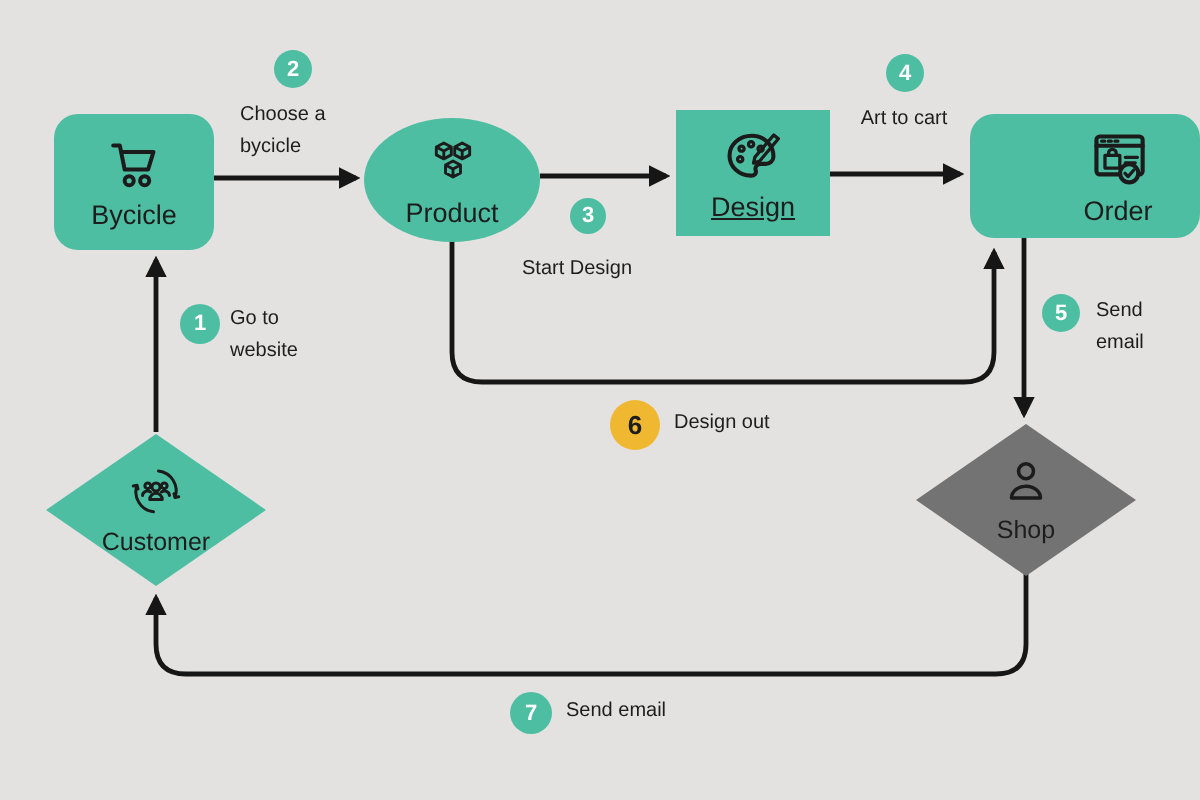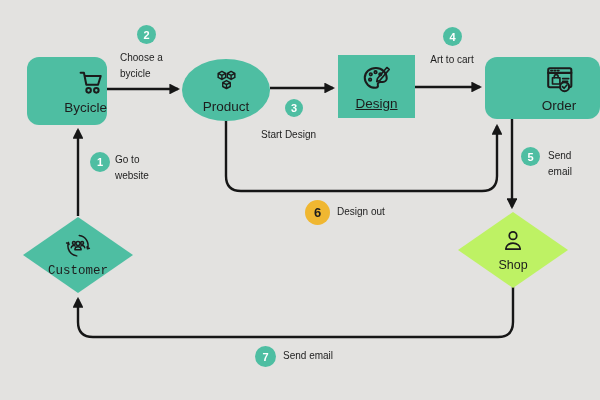--- a/index.html
+++ b/index.html
@@ -17,28 +17,28 @@
   }
   .node .node-label { font-size:13.5px; line-height:15px; }
   .icon { display:block; }
   .icon path, .icon rect, .icon circle {
     fill:none; stroke:#1b1b1b; stroke-width:1.5;
     stroke-linecap:round; stroke-linejoin:round;
   }
   .icon .thin { stroke-width:1.2; }
   .icon .fillmask { fill:#4ebea2; }
 
-  #node-bycicle  { left:27px;  top:57px;  width:80px;  height:68px; border-radius:12px;align-items:flex-end; }
+  #node-bycicle  { left:27px;  top:57px;  width:80px;  height:68px; border-radius:12px; }
   #node-product  { left:182px; top:59px;  width:88px;  height:62px; border-radius:50%; }
   #node-design   { left:338px; top:55px;  width:77px;  height:63px;text-decoration:underline; }
   #node-order    { left:485px; top:57px;  width:82px;  height:62px; border-radius:12px;padding-left:33px; }
   #node-customer { left:23px;  top:217px; width:110px; height:76px;
-                   clip-path:polygon(50% 0,100% 50%,50% 100%,0 50%);font-family:Liberation Mono, monospace; }
+                   clip-path:polygon(50% 0,100% 50%,50% 100%,0 50%); }
   #node-shop     { left:458px; top:212px; width:110px; height:76px;
-                   clip-path:polygon(50% 0,100% 50%,50% 100%,0 50%); background:#bef264; }
+                   clip-path:polygon(50% 0,100% 50%,50% 100%,0 50%); background:#737373; }
   #node-customer .node-label, #node-shop .node-label { font-size:12.5px; }
 
   .badge {
     position:absolute; border-radius:50%; background:#4ebea2; color:#ffffff;
     display:flex; align-items:center; justify-content:center;
     font-size:11px; font-weight:bold;
   }
   #badge-1 { left:90px;  top:152px; width:20px; height:20px; }
   #badge-2 { left:137px; top:25px;  width:19px; height:19px; }
   #badge-3 { left:285px; top:99px;  width:18px; height:18px; }

